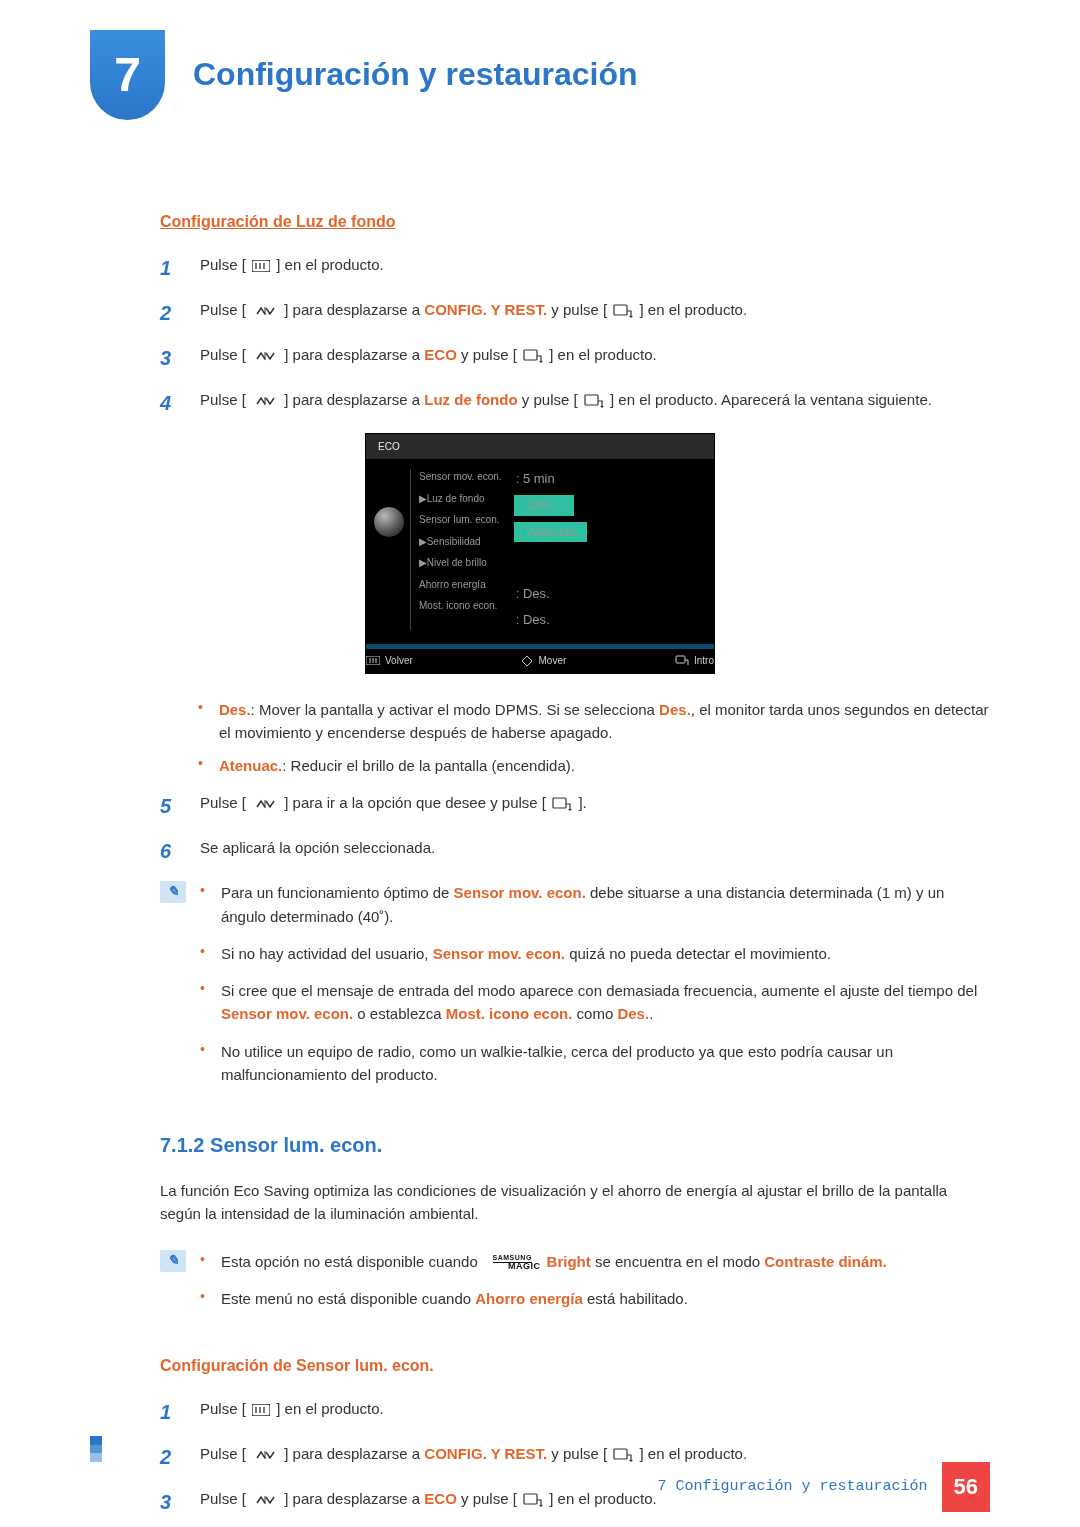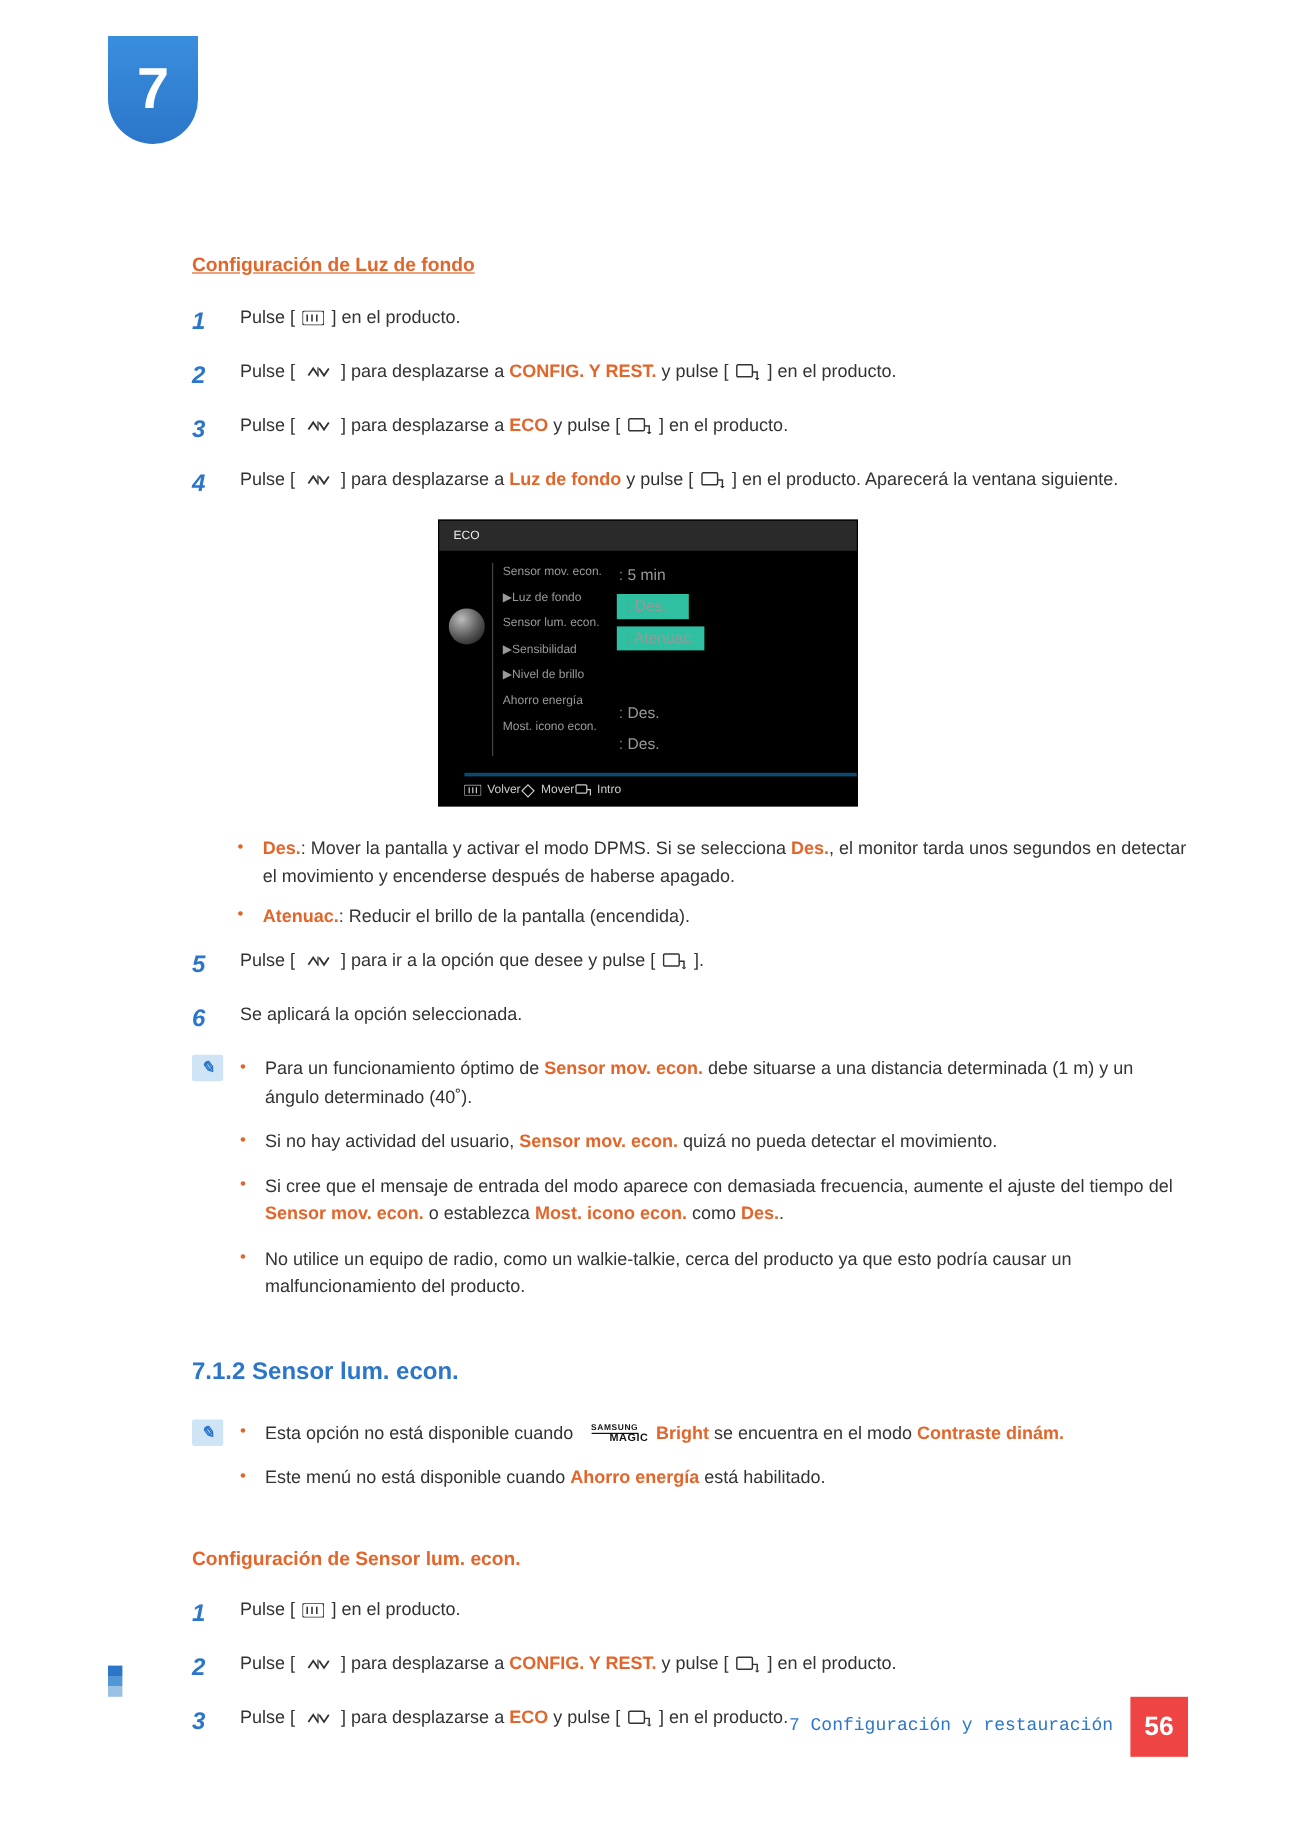--- a/index.html
+++ b/index.html
@@ -70,23 +70,23 @@
   .osd-vals span::before { content: ": "; color: #888; }
   .osd-vals span.noval::before { content: ""; }
   .osd-opt {
     background: #2fbfa1; color: #fff;
     padding: 0 8px;
     margin-left: -2px;
     display: inline-block;
     min-width: 60px;
   }
   .osd-footer {
-    display: flex; justify-content: flex-start;
-    background: #000; border-top: 3px solid #0c4a6e;
-    padding: 4px 0; color: #ccc; font-size: 10px; margin-left: 21px;
+    display: flex; justify-content: space-between;
+    background: #000; border-top: 5px solid #0c4a6e;
+    padding: 4px 0; color: #ccc; font-size: 10px;
   }
   .osd-footer span { display: inline-flex; align-items: center; gap: 5px; }
   
   .sublist { margin: 8px 0 14px 70px; }
   .sublist .item { display: flex; gap: 16px; margin-bottom: 10px; margin-left: 38px; }
   .sublist .dot { color: #e2662b; font-size: 14px; line-height: 1.4; }
   .sublist .txt { flex: 1; }
   
   .info-block { display: flex; gap: 14px; margin: 10px 0 30px 70px; }
   .info-icon {
@@ -129,20 +129,21 @@
   .arr { color: #999; font-size: 9px; }
   .blank-val { min-height: 12px; display: inline-block; }
 </style>
 </head>
 <body>
 
 <div class="page">
 
   <div class="chapter-header">
     <div class="chapter-badge">7</div>
+    <div class="chapter-title">Configuración y restauración</div>
   </div>
 
   <div class="sub-heading">Configuración de Luz de fondo</div>
 
   <div class="steps">
     <div class="step">
       <div class="step-num">1</div>
       <div class="step-body">
         <span>Pulse [</span>
         <span class="icon-box">
@@ -341,20 +342,21 @@
         <div class="txt"><span>Si cree que el mensaje de entrada del modo aparece con demasiada frecuencia, aumente el ajuste del tiempo del </span><span class="hl">Sensor mov. econ.</span><span> o establezca </span><span class="hl">Most. icono econ.</span><span> como </span><span class="hl">Des.</span><span>.</span></div>
       </div>
       <div class="item">
         <div class="dot">•</div>
         <div class="txt">No utilice un equipo de radio, como un walkie-talkie, cerca del producto ya que esto podría causar un malfuncionamiento del producto.</div>
       </div>
     </div>
   </div>
 
   <div class="sec-heading">7.1.2   Sensor lum. econ.</div>
+  <p class="para">La función Eco Saving optimiza las condiciones de visualización y el ahorro de energía al ajustar el brillo de la pantalla según la intensidad de la iluminación ambiental.</p>
 
   <div class="info-block" style="margin-top:24px">
     <div class="info-icon">✎</div>
     <div class="info-list">
       <div class="item">
         <div class="dot">•</div>
         <div class="txt">
           <span>Esta opción no está disponible cuando </span>
           <span class="magic">
               <span class="top">SAMSUNG</span>

